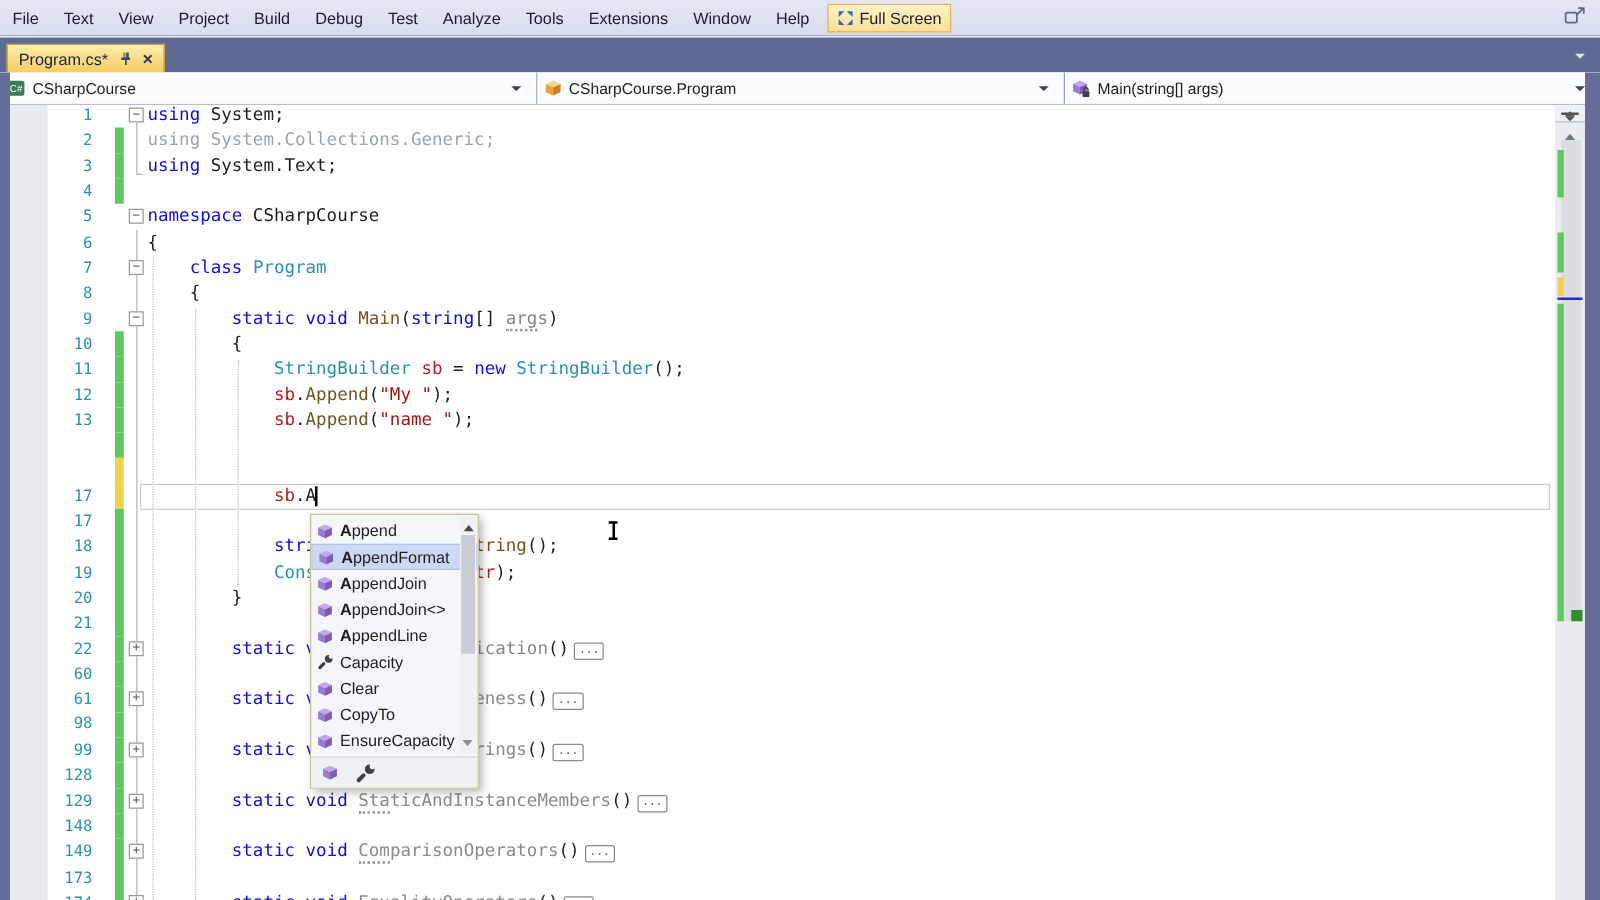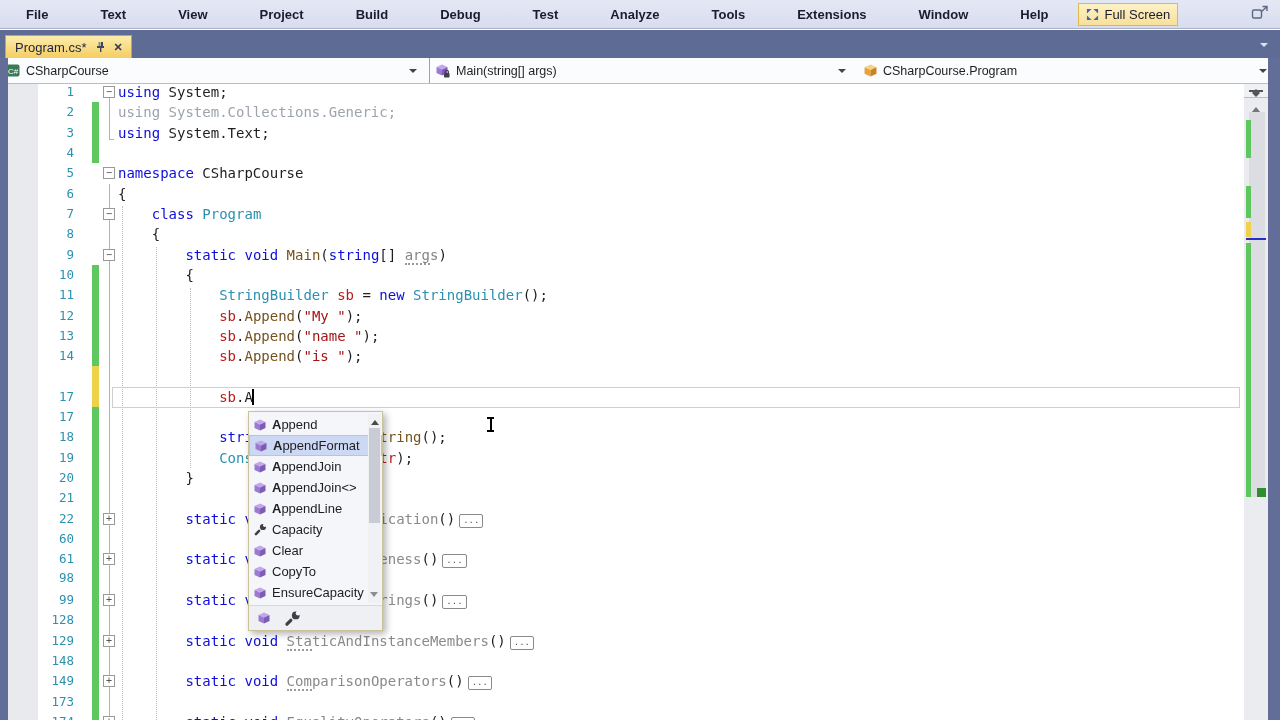--- a/index.html
+++ b/index.html
@@ -3,21 +3,21 @@
 <meta charset="utf-8">
 <style>
   * { margin:0; padding:0; box-sizing:border-box; }
   html,body { width:1280px; height:720px; overflow:hidden; }
   body { font-family:"Liberation Sans", sans-serif; position:relative; background:#fff; }
 
   
   .menubar { position:absolute; left:0; top:0; width:1280px; height:29px;
     background:linear-gradient(#e4e8f5,#d8ddee); border-bottom:1px solid #a9b0c8;
     display:flex; align-items:center; font-size:13px; color:#1b1b2f; }
-  .menu-item { padding:0 26px; height:29px; line-height:29px; cursor:default;font-weight:bold; }
+  .menu-item { padding:0 10px; height:29px; line-height:29px; cursor:default; }
   .fullscreen-btn { margin-left:4px; height:23px; display:flex; align-items:center; gap:5px;
     padding:0 7px; background:linear-gradient(#fdf2c6,#f8e09a); border:1px solid #e3b64f; }
   .menubar-right { margin-left:auto; margin-right:10px; display:flex; align-items:center; }
 
   
   .tabstrip { position:absolute; left:0; top:30px; width:1280px; height:28px; background:#5e6b95; }
   .doc-tab { position:absolute; left:5px; bottom:0; height:23px; padding:0 8px 0 9px;
     background:linear-gradient(#fdedac,#f5cd62); border:1px solid #cda43e; border-bottom:none;
     display:flex; align-items:center; gap:8px; font-size:13px; color:#1c2340; }
   .tab-title { white-space:nowrap; }
@@ -155,38 +155,38 @@
 
 <div class="navbar">
   <div class="nav-combo c1">
     <svg width="14" height="13" viewBox="0 0 14 13">
       <rect x="0.5" y="0.5" width="13" height="12" rx="2" fill="#3b7a57"></rect>
       <text x="7" y="9.5" font-size="8" fill="#fff" text-anchor="middle" font-family="Liberation Sans, sans-serif">C#</text>
     </svg>
     <span class="combo-text">CSharpCourse</span>
     <span class="combo-arrow"></span>
   </div>
+  <div class="nav-combo c2">
+    <svg width="13" height="13" viewBox="0 0 12 12">
+      <polygon points="6,0.5 11.5,3 6,5.5 0.5,3" fill="#f5d087"></polygon>
+      <polygon points="0.5,3 6,5.5 6,11.5 0.5,9" fill="#e8a33d"></polygon>
+      <polygon points="11.5,3 6,5.5 6,11.5 11.5,9" fill="#c9821f"></polygon>
+    </svg>
+    <span class="combo-text">CSharpCourse.Program</span>
+    <span class="combo-arrow"></span>
+  </div>
   <div class="nav-combo c3">
     <svg width="14" height="14" viewBox="0 0 14 14">
       <polygon points="6,0.5 11.5,3 6,5.5 0.5,3" fill="#c3a6ee"></polygon>
       <polygon points="0.5,3 6,5.5 6,11.5 0.5,9" fill="#9b7bd0"></polygon>
       <polygon points="11.5,3 6,5.5 6,11.5 11.5,9" fill="#7d5cb5"></polygon>
       <rect x="8" y="9" width="5.5" height="4.5" rx="0.8" fill="#3f3f46"></rect>
       <path d="M9.2 9 v-1.2 a1.6 1.6 0 0 1 3.2 0 V9" fill="none" stroke="#3f3f46" stroke-width="1.1"></path>
     </svg>
     <span class="combo-text">Main(string[] args)</span>
-    <span class="combo-arrow"></span>
-  </div>
-  <div class="nav-combo c2">
-    <svg width="13" height="13" viewBox="0 0 12 12">
-      <polygon points="6,0.5 11.5,3 6,5.5 0.5,3" fill="#f5d087"></polygon>
-      <polygon points="0.5,3 6,5.5 6,11.5 0.5,9" fill="#e8a33d"></polygon>
-      <polygon points="11.5,3 6,5.5 6,11.5 11.5,9" fill="#c9821f"></polygon>
-    </svg>
-    <span class="combo-text">CSharpCourse.Program</span>
     <span class="combo-arrow"></span>
   </div>
 </div>
 
 <div class="left-strip"></div>
 <div class="right-strip"></div>
 
 <div class="editor">
   <div class="indicator-margin"></div>
 
@@ -213,21 +213,20 @@
       <div class="code-row" style="top: 160.56px;"><span class="line-number">9</span><span class="fold-box">−</span><span class="code-text"><span class="p">        </span><span class="k">static</span><span class="p"> </span><span class="k">void</span><span class="p"> </span><span class="m">Main</span><span class="p">(</span><span class="k">string</span><span class="p">[] </span><span class="pr"><span class="dots">arg</span>s</span><span class="p">)</span></span></div>
       <div class="chg-bar chg-g" style="top: 180.88px;"></div>
       <div class="code-row" style="top: 180.88px;"><span class="line-number">10</span><span class="code-text"><span class="p">        {</span></span></div>
       <div class="chg-bar chg-g" style="top: 201.2px;"></div>
       <div class="code-row" style="top: 201.2px;"><span class="line-number">11</span><span class="code-text"><span class="p">            </span><span class="t">StringBuilder</span><span class="p"> </span><span class="v">sb</span><span class="p"> = </span><span class="k">new</span><span class="p"> </span><span class="t">StringBuilder</span><span class="p">();</span></span></div>
       <div class="chg-bar chg-g" style="top: 221.52px;"></div>
       <div class="code-row" style="top: 221.52px;"><span class="line-number">12</span><span class="code-text"><span class="p">            </span><span class="v">sb</span><span class="p">.</span><span class="m">Append</span><span class="p">(</span><span class="s">"My "</span><span class="p">);</span></span></div>
       <div class="chg-bar chg-g" style="top: 241.84px;"></div>
       <div class="code-row" style="top: 241.84px;"><span class="line-number">13</span><span class="code-text"><span class="p">            </span><span class="v">sb</span><span class="p">.</span><span class="m">Append</span><span class="p">(</span><span class="s">"name "</span><span class="p">);</span></span></div>
       <div class="chg-bar chg-g" style="top: 262.16px;"></div>
-      <div class="code-row" style="top: 262.16px;"><span class="line-number">14</span><span class="code-text"><span class="p">            </span><span class="v">sb</span><span class="p">.</span><span class="m">Append</span><span class="p">(</span><span class="s">"is "</span><span class="p">);</span></span></div>
       <div class="chg-bar chg-y" style="top: 282.48px;"></div>
       <div class="chg-bar chg-y" style="top: 302.8px;"></div>
       <div class="current-line-rect" style="top: 302.8px;"></div>
       <div class="code-row" style="top: 302.8px;"><span class="line-number">17</span><span class="code-text"><span class="p">            </span><span class="v">sb</span><span class="p">.</span><span class="p">A</span></span></div>
       <div class="chg-bar chg-g" style="top: 323.12px;"></div>
       <div class="code-row" style="top: 323.12px;"><span class="line-number">17</span><span class="code-text"></span></div>
       <div class="chg-bar chg-g" style="top: 343.44px;"></div>
       <div class="code-row" style="top: 343.44px;"><span class="line-number">18</span><span class="code-text"><span class="p">            </span><span class="k">string</span><span class="p"> </span><span class="v">str</span><span class="p"> = </span><span class="v">sb</span><span class="p">.</span><span class="m">ToString</span><span class="p">();</span></span></div>
       <div class="chg-bar chg-g" style="top: 363.76px;"></div>
       <div class="code-row" style="top: 363.76px;"><span class="line-number">19</span><span class="code-text"><span class="p">            </span><span class="t">Console</span><span class="p">.</span><span class="m">WriteLine</span><span class="p">(</span><span class="v">str</span><span class="p">);</span></span></div>

